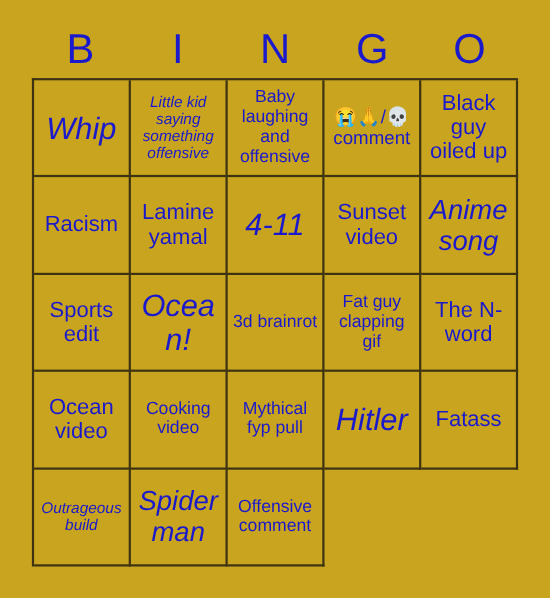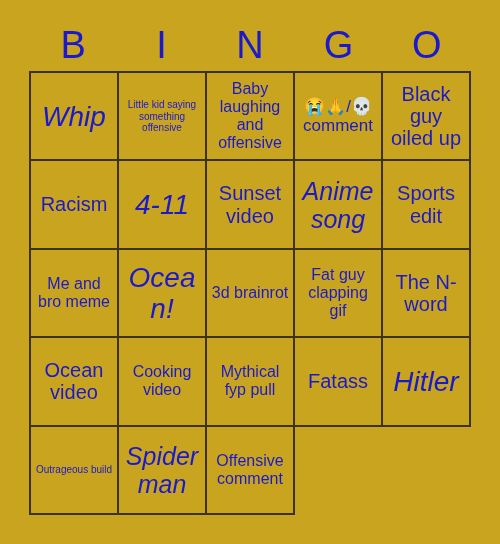--- a/index.html
+++ b/index.html
@@ -67,21 +67,21 @@
     display: block;
     width: 100%;
     line-height: 1.12;
     word-wrap: break-word;
   }
   
   .s-xl span { font-size: 28px; font-style: italic; }
   .s-lg span { font-size: 25px; font-style: italic; }
   .s-md span { font-size: 20px; }
   .s-sm span { font-size: 16px; }
-  .s-xs span { font-size: 10px; }
+  .s-xs span { font-size: 14px; font-style: italic; }
   .s-emoji span { font-size: 17px; }
 </style>
 </head>
 <body>
 
 <div class="card">
 
   <div class="header-row">
       <div class="header-letter">B</div>
       <div class="header-letter">I</div>
@@ -102,34 +102,34 @@
       </div>
       <div class="cell s-emoji">
         <span>😭🙏/💀 comment</span>
       </div>
       <div class="cell s-md">
         <span>Black guy oiled up</span>
       </div>
       <div class="cell s-md">
         <span>Racism</span>
       </div>
+      <div class="cell s-md">
+        <span>Lamine yamal</span>
+      </div>
       <div class="cell s-xl">
         <span>4-11</span>
       </div>
       <div class="cell s-md">
         <span>Sunset video</span>
       </div>
       <div class="cell s-lg">
         <span>Anime song</span>
       </div>
       <div class="cell s-md">
         <span>Sports edit</span>
-      </div>
-      <div class="cell s-sm">
-        <span>Me and bro meme</span>
       </div>
       <div class="cell s-xl">
         <span>Ocean!</span>
       </div>
       <div class="cell s-sm">
         <span>3d brainrot</span>
       </div>
       <div class="cell s-sm">
         <span>Fat guy clapping gif</span>
       </div>
@@ -138,25 +138,25 @@
       </div>
       <div class="cell s-md">
         <span>Ocean video</span>
       </div>
       <div class="cell s-sm">
         <span>Cooking video</span>
       </div>
       <div class="cell s-sm">
         <span>Mythical fyp pull</span>
       </div>
+      <div class="cell s-xl">
+        <span>Hitler</span>
+      </div>
       <div class="cell s-md">
         <span>Fatass</span>
-      </div>
-      <div class="cell s-xl">
-        <span>Hitler</span>
       </div>
       <div class="cell s-xs">
         <span>Outrageous build</span>
       </div>
       <div class="cell s-lg">
         <span>Spider man</span>
       </div>
       <div class="cell s-sm">
         <span>Offensive comment</span>
       </div>

